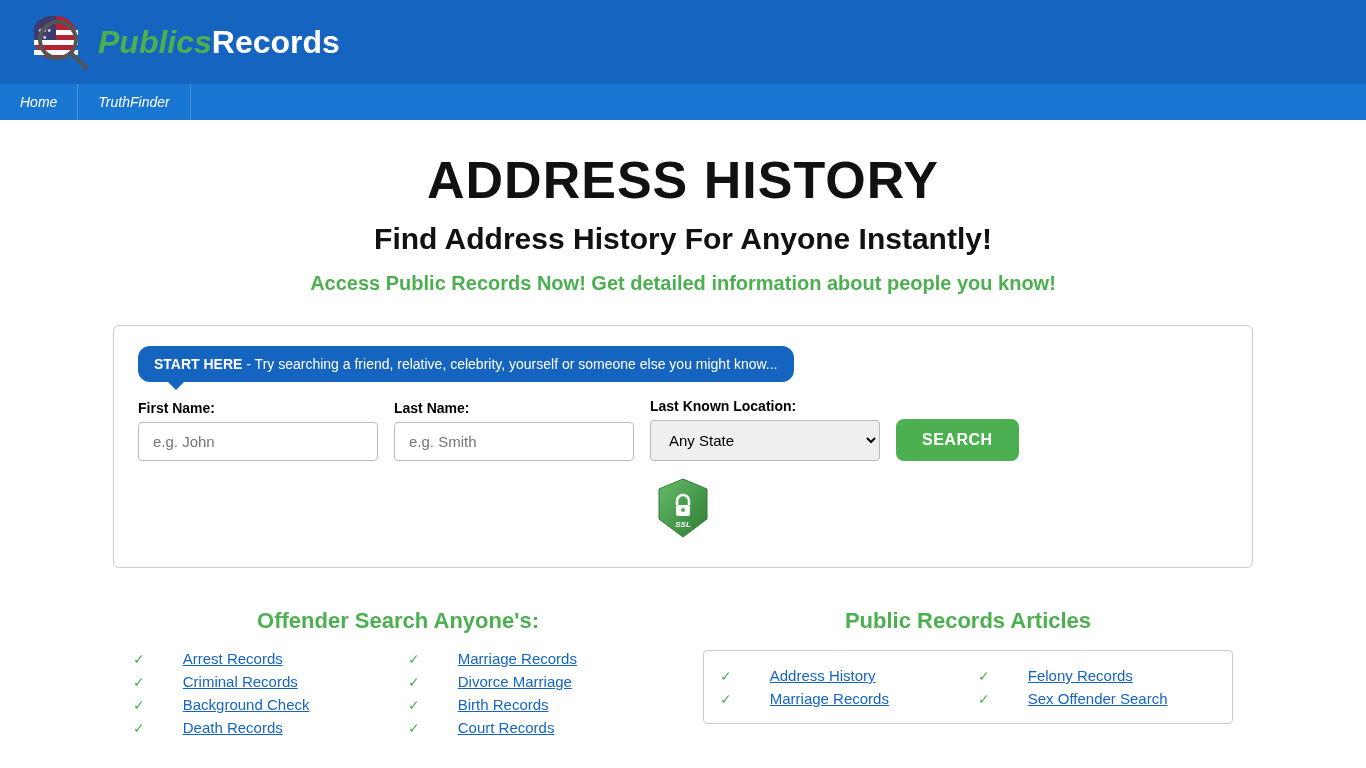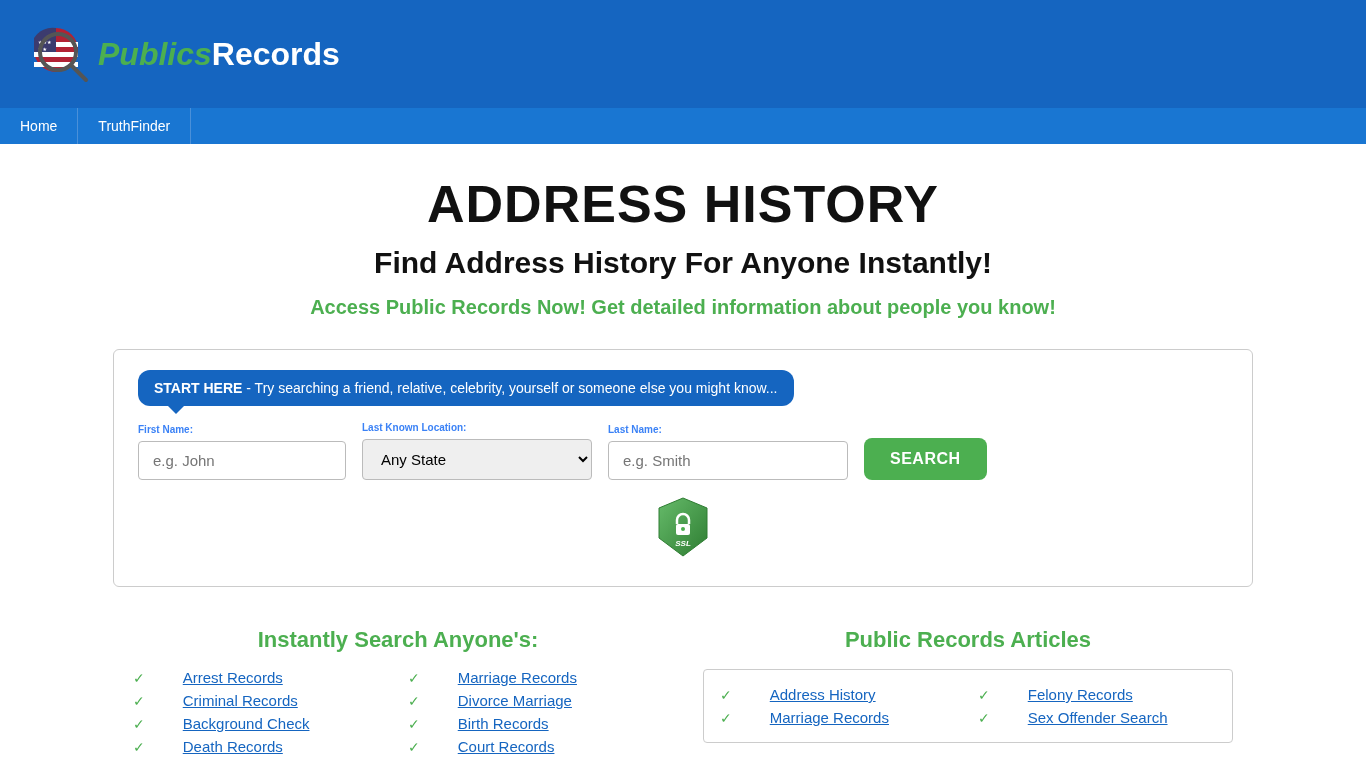--- a/index.html
+++ b/index.html
@@ -1,21 +1,21 @@
 <!DOCTYPE html>
 <html><head>
   <meta charset="utf-8">
   <style>
     * { margin: 0; padding: 0; box-sizing: border-box; }
     body { font-family: Arial, sans-serif; background: #fff; }
 
     
     .header {
       background: #1565c0;
-      padding: 24px 30px;
+      padding: 12px 30px;
       display: flex;
       align-items: center;
     }
     .logo-area {
       display: flex;
       align-items: center;
       gap: 8px;
     }
     .logo-text {
       font-size: 32px;
@@ -38,20 +38,21 @@
     }
     .nav-item {
       color: #fff;
       padding: 10px 20px;
       font-size: 14px;
       cursor: pointer;
       text-decoration: none;
       display: flex;
       align-items: center;
       border-right: 1px solid #4a90d9;
+      font-style: italic;
     }
 
     
     .main-content {
       padding: 30px 20px;
       text-align: center;
     }
     .page-title {
       font-size: 52px;
       font-weight: 900;
@@ -109,32 +110,32 @@
       gap: 16px;
       flex-wrap: wrap;
     }
     .form-group {
       display: flex;
       flex-direction: column;
       gap: 6px;
       text-align: left;
     }
     .form-group label {
-      font-size: 10px;
-      font-weight: bold;
-      color: #3b82f6;
+      font-size: 14px;
+      font-weight: bold;
+      color: #000000;
     }
     .form-group input, .form-group select {
       padding: 10px 14px;
       font-size: 15px;
       border: 1px solid #bbb;
       border-radius: 4px;
       outline: none;
     }
-    .first-name-input { width: 208px; }
+    .first-name-input { width: 240px; }
     .last-name-input { width: 240px; }
     .state-select { width: 230px; }
     .search-btn {
       background: #4caf50;
       color: #fff;
       border: none;
       padding: 10px 26px;
       font-size: 16px;
       font-weight: bold;
       border-radius: 8px;
@@ -243,20 +244,24 @@
     <div style="text-align:left;">
       <div class="tooltip-banner">
         <strong>START HERE</strong>
         <span>- Try searching a friend, relative, celebrity, yourself or someone else you might know...</span>
       </div>
     </div>
     <div class="form-row">
       <div class="form-group">
         <label>First Name:</label>
         <input class="first-name-input" type="text" placeholder="e.g. John" style="">
+      </div>
+      <div class="form-group">
+        <label>Last Name:</label>
+        <input class="last-name-input" type="text" placeholder="e.g. Smith" style="">
       </div>
       <div class="form-group">
         <label>Last Known Location:</label>
         <select class="state-select">
           <option>Any State</option>
           <option>Alabama</option>
           <option>Alaska</option>
           <option>Arizona</option>
           <option>Arkansas</option>
           <option>California</option>
@@ -300,24 +305,20 @@
           <option>Texas</option>
           <option>Utah</option>
           <option>Vermont</option>
           <option>Virginia</option>
           <option>Washington</option>
           <option>West Virginia</option>
           <option>Wisconsin</option>
           <option>Wyoming</option>
         </select>
       </div>
-      <div class="form-group">
-        <label>Last Name:</label>
-        <input class="last-name-input" type="text" placeholder="e.g. Smith" style="">
-      </div>
       <button class="search-btn">SEARCH</button>
     </div>
     
     <div class="ssl-badge">
       <div style="position:relative; width:52px; height:62px; display:flex; align-items:center; justify-content:flex-end;font-style:italic;">
         <svg width="52" height="62" viewBox="0 0 52 62">
           <path d="M26,2 L50,12 L50,42 L26,60 L2,42 L2,12 Z" fill="url(#shieldGrad)" stroke="#2e7d32" stroke-width="1"></path>
           <defs>
             <linearGradient id="shieldGrad" x1="0%" y1="0%" x2="100%" y2="100%">
               <stop offset="0%" style="stop-color:#66bb6a"></stop>
@@ -331,21 +332,21 @@
 
           <text x="26" y="50" text-anchor="middle" font-size="8" font-weight="bold" fill="#fff">SSL</text>
         </svg>
       </div>
     </div>
   </div>
 
   <div class="bottom-sections">
 
     <div class="left-section">
-      <h3 class="section-heading">Instantly Search Anyone's:</h3>
+      <h3 class="section-heading">Offender Search Anyone's:</h3>
       <div class="links-grid">
         <div class="link-item">
           <span class="check-icon">✓</span>
           <a>Arrest Records</a>
         </div>
         <div class="link-item">
           <span class="check-icon">✓</span>
           <a>Marriage Records</a>
         </div>
         <div class="link-item">

